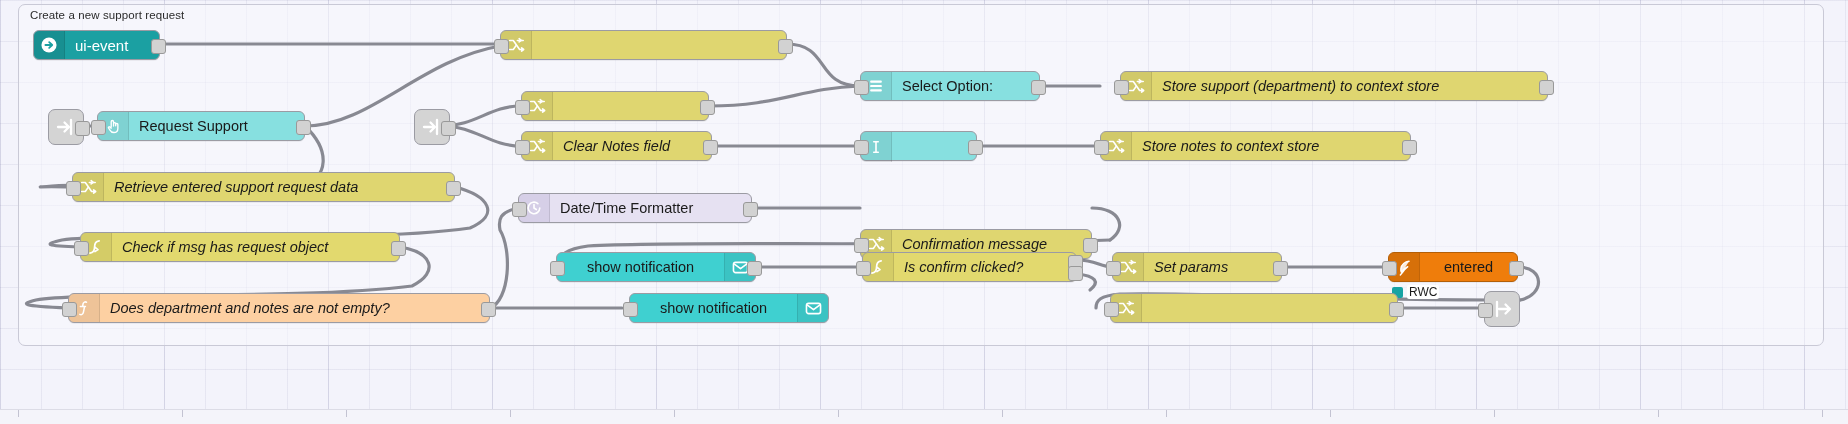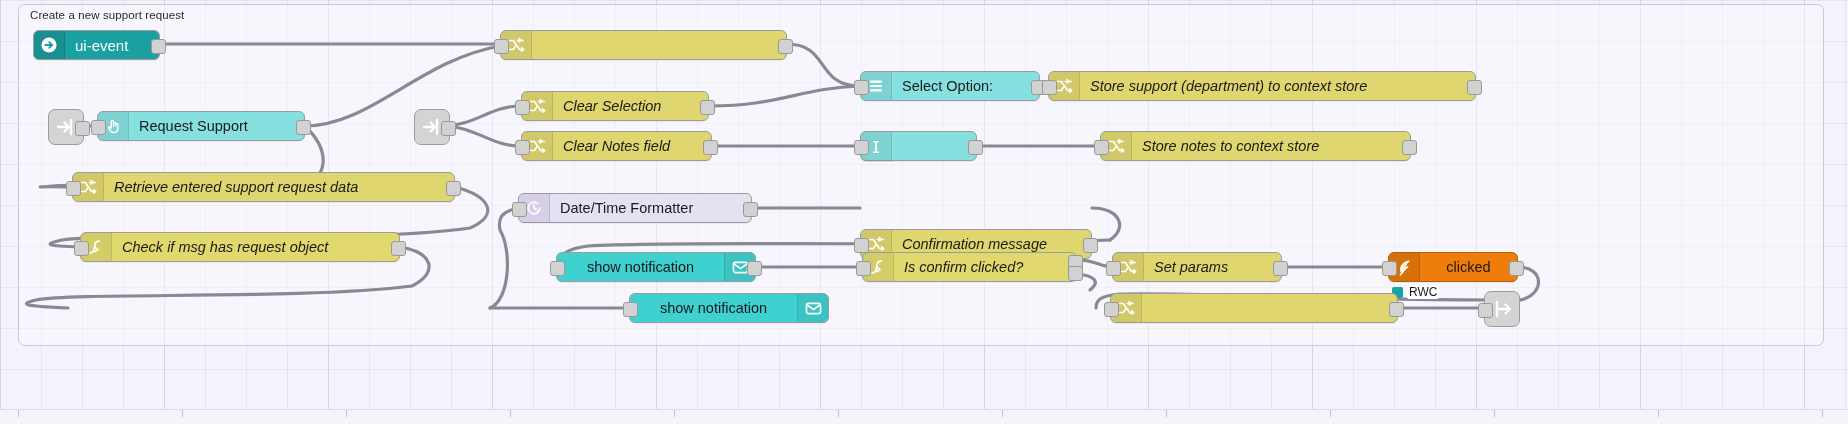--- a/index.html
+++ b/index.html
@@ -225,21 +225,20 @@
   </div>
 
   <div class="node c-change italic" style="left:521px;top:91px;width:188px;height:30px;">
     <div class="ibox">
       <svg width="18" height="18" viewBox="0 0 20 20">
         <path d="M3 5h4l7 10h3M16.2 13.2l2.3 1.8-2.3 1.8" stroke="#fff" stroke-width="1.8" fill="none" stroke-linecap="round" stroke-linejoin="round"></path>
         <path d="M3 15h4l3-4.3M13.5 6.6L15.8 4.8 13.5 3" stroke="#fff" stroke-width="1.8" fill="none" stroke-linecap="round" stroke-linejoin="round"></path>
         <path d="M11.5 5h6.5" stroke="#fff" stroke-width="1.8" fill="none" stroke-linecap="round"></path>
       </svg>
     </div>
-    <div class="body">Clear Selection</div>
     <span class="port in"></span>
     <span class="port out"></span>
   </div>
 
   <div class="node c-change italic" style="left:521px;top:131px;width:191px;height:30px;">
     <div class="ibox">
       <svg width="18" height="18" viewBox="0 0 20 20">
         <path d="M3 5h4l7 10h3M16.2 13.2l2.3 1.8-2.3 1.8" stroke="#fff" stroke-width="1.8" fill="none" stroke-linecap="round" stroke-linejoin="round"></path>
         <path d="M3 15h4l3-4.3M13.5 6.6L15.8 4.8 13.5 3" stroke="#fff" stroke-width="1.8" fill="none" stroke-linecap="round" stroke-linejoin="round"></path>
         <path d="M11.5 5h6.5" stroke="#fff" stroke-width="1.8" fill="none" stroke-linecap="round"></path>
@@ -267,21 +266,21 @@
     <div class="ibox">
       <svg width="18" height="18" viewBox="0 0 20 20">
         <path d="M7.5 4.2h5M7.5 15.8h5M10 4.2v11.6" stroke="#fff" stroke-width="1.8" fill="none" stroke-linecap="round"></path>
       </svg>
     </div>
     <div class="body">Notes</div>
     <span class="port in"></span>
     <span class="port out"></span>
   </div>
 
-  <div class="node c-change italic" style="left:1048px;top:71px;width:428px;height:30px;justify-content:space-between;">
+  <div class="node c-change italic" style="left:1120px;top:71px;width:428px;height:30px;justify-content:space-between;">
     <div class="ibox">
       <svg width="18" height="18" viewBox="0 0 20 20">
         <path d="M3 5h4l7 10h3M16.2 13.2l2.3 1.8-2.3 1.8" stroke="#fff" stroke-width="1.8" fill="none" stroke-linecap="round" stroke-linejoin="round"></path>
         <path d="M3 15h4l3-4.3M13.5 6.6L15.8 4.8 13.5 3" stroke="#fff" stroke-width="1.8" fill="none" stroke-linecap="round" stroke-linejoin="round"></path>
         <path d="M11.5 5h6.5" stroke="#fff" stroke-width="1.8" fill="none" stroke-linecap="round"></path>
       </svg>
     </div>
     <div class="body">Store support (department) to context store</div>
     <span class="port in"></span>
     <span class="port out"></span>
@@ -318,20 +317,31 @@
       <svg width="18" height="18" viewBox="0 0 20 20">
         <path d="M13.5 3.2C10 3.6 8.4 6.1 8.4 10c0 3.9-1.6 6.4-5.1 6.8" stroke="#fff" stroke-width="1.9" fill="none" stroke-linecap="round"></path>
         <path d="M8.8 14.8l3.4 2.6-3.4 2.2" stroke="#fff" stroke-width="1.9" fill="none" stroke-linecap="round" stroke-linejoin="round" transform="translate(0,-4.5)"></path>
       </svg>
     </div>
     <div class="body">Check if msg has request object</div>
     <span class="port in"></span>
     <span class="port out"></span>
   </div>
 
+  <div class="node c-function italic" style="left:68px;top:293px;width:422px;height:30px;">
+    <div class="ibox">
+      <svg width="18" height="18" viewBox="0 0 20 20">
+        <path d="M12.8 3.6c-1.6-.9-3.4-.2-3.9 2L8.4 8.4M6 8.4h5.6
+                 M10.6 8.4l-1.3 6.4c-.5 2.4-2.3 3.1-3.9 2.2" stroke="#fff" stroke-width="1.7" fill="none" stroke-linecap="round" stroke-linejoin="round"></path>
+      </svg>
+    </div>
+    <div class="body">Does department and notes are not empty?</div>
+    <span class="port in"></span>
+    <span class="port out"></span>
+  </div>
 
   <div class="node c-datetime" style="left:518px;top:193px;width:234px;height:30px;">
     <div class="ibox" style="background:rgba(100,80,160,.12);">
       <svg width="18" height="18" viewBox="0 0 20 20">
         <path d="M16.4 10a6.4 6.4 0 11-2.1-4.8" stroke="#fff" stroke-width="1.8" fill="none" stroke-linecap="round"></path>
         <path d="M10 6.2V10l2.6 1.7" stroke="#fff" stroke-width="1.8" fill="none" stroke-linecap="round" stroke-linejoin="round"></path>
       </svg>
     </div>
     <div class="body">Date/Time Formatter</div>
     <span class="port in"></span>
@@ -401,21 +411,21 @@
   </div>
 
   <div class="node c-sqlite" style="left:1388px;top:252px;width:130px;height:30px;border-color:#b35f08;">
     <div class="ibox" style="background:rgba(0,0,0,.10);">
       <svg width="19" height="19" viewBox="0 0 20 20">
         <path d="M14.8 3.4c-4.2.5-8 3.4-8.6 7.8-.2 1.6.1 2.8.5 3.6
                  l1.3-1.5c1.2-1.4 3.2-3.1 5.4-4.1-1.8 1.5-3.7 3.5-4.8 5
                  l-1.7 2.2 -1.3 1.4" stroke="#fff" stroke-width="1.5" fill="#fff" fill-opacity=".85" stroke-linejoin="round" stroke-linecap="round"></path>
       </svg>
     </div>
-    <div class="body" style="justify-content:center;">clicked</div>
+    <div class="body" style="justify-content:center;">entered</div>
     <span class="port in"></span>
     <span class="port out"></span>
   </div>
 
   <div class="status" style="left:1392px;top:285px;">
     <span class="dot"></span>
     <span class="txt">RWC</span>
   </div>
 
   <div class="node c-change italic" style="left:1110px;top:293px;width:288px;height:30px;">

